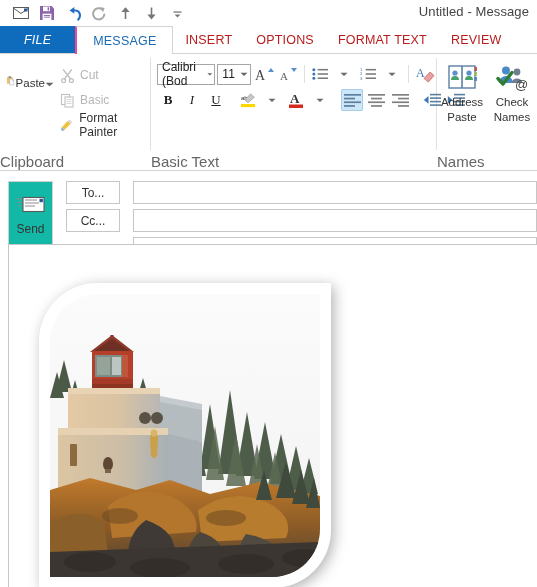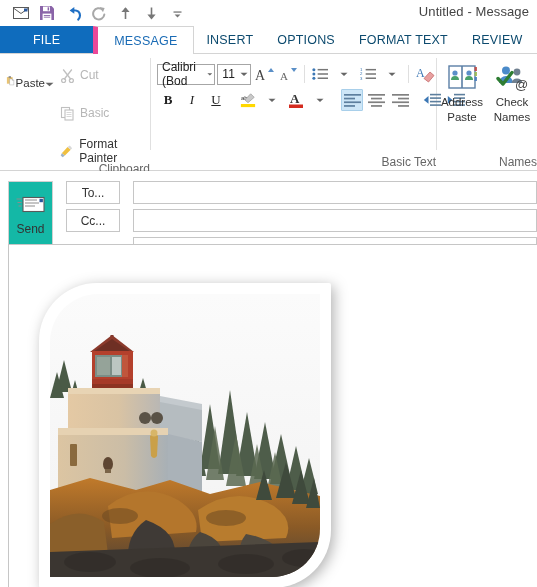--- a/index.html
+++ b/index.html
@@ -26,52 +26,52 @@
     padding-right: 2px;
   }
 
   
   .tabsrow {
     height: 28px; display: flex; align-items: stretch;
     border-bottom: 1px solid #d4d4d4; background: #fff;
   }
   .tab {
     display: flex; align-items: center; padding: 0 12px;
-    font-size: 12.5px; color: #0c4a6e; letter-spacing: .2px;
-  }
-  .tab.file { background: #0f6cbd; color: #fff; padding: 0 33px; }
+    font-size: 12.5px; color: #b91c1c; letter-spacing: .2px;
+  }
+  .tab.file { background: #0f6cbd; color: #fff; padding: 0 24px; font-style: italic; }
   .tab.active {
     color: #1a6bb5; background: #fff;
-    border-left: 5px solid #ec4899; border-right: 1px solid #d4d4d4;
+    border-left: 2px solid #ec4899; border-right: 1px solid #d4d4d4;
     border-top: 1px solid #d4d4d4;
     margin-bottom: -1px; padding: 0 16px;
   }
 
   
   .ribbon {
     height: 117px; background: #fff; display: flex;
     border-bottom: 1px solid #d4d4d4; position: relative;
   }
   .group { position: relative; display: flex; flex-direction: column; height: 100%; }
   .group-body { flex: 1; display: flex; align-items: flex-start; padding-top: 4px; }
   .group-label {
-    height: 16px; font-size: 12px; color: #666; text-align: right;
+    height: 16px; font-size: 15px; color: #666; text-align: left;
     line-height: 16px; position: relative;
   }
   .group-sep { width: 1px; background: #e0e0e0; margin: 4px 0 20px 0; }
 
   
   .g-clipboard { width: 150px; }
   .paste-btn {
     width: 48px; display: flex; align-items: center;
     padding-top: 6px; margin-left: 6px;
   }
   .paste-label { font-size: 11.5px; color: #333; margin-top: 3px; }
   .paste-caret { margin-top: 1px; }
-  .clip-cmds { display: flex; flex-direction: column; padding-top: 7px; margin-left: 6px; gap: 18px; }
+  .clip-cmds { display: flex; flex-direction: column; padding-top: 7px; margin-left: 6px; gap: 5px; }
   .clip-cmd { display: flex; align-items: center; gap: 5px; height: 20px; }
   .clip-cmd span.lbl { font-size: 12px; color: #333; }
   .clip-cmd.disabled span.lbl { color: #b6b6b6; }
 
   
   .g-basictext { width: 285px; }
   .bt-rows { display: flex; flex-direction: column; padding: 4px 0 0 6px; gap: 2px; width: 100%; justify-content: center; }
   .bt-row { display: flex; align-items: center; gap: 2px; height: 24px; }
   .combo {
     height: 21px; border: 1px solid #a6a6a6; background: #fff;

